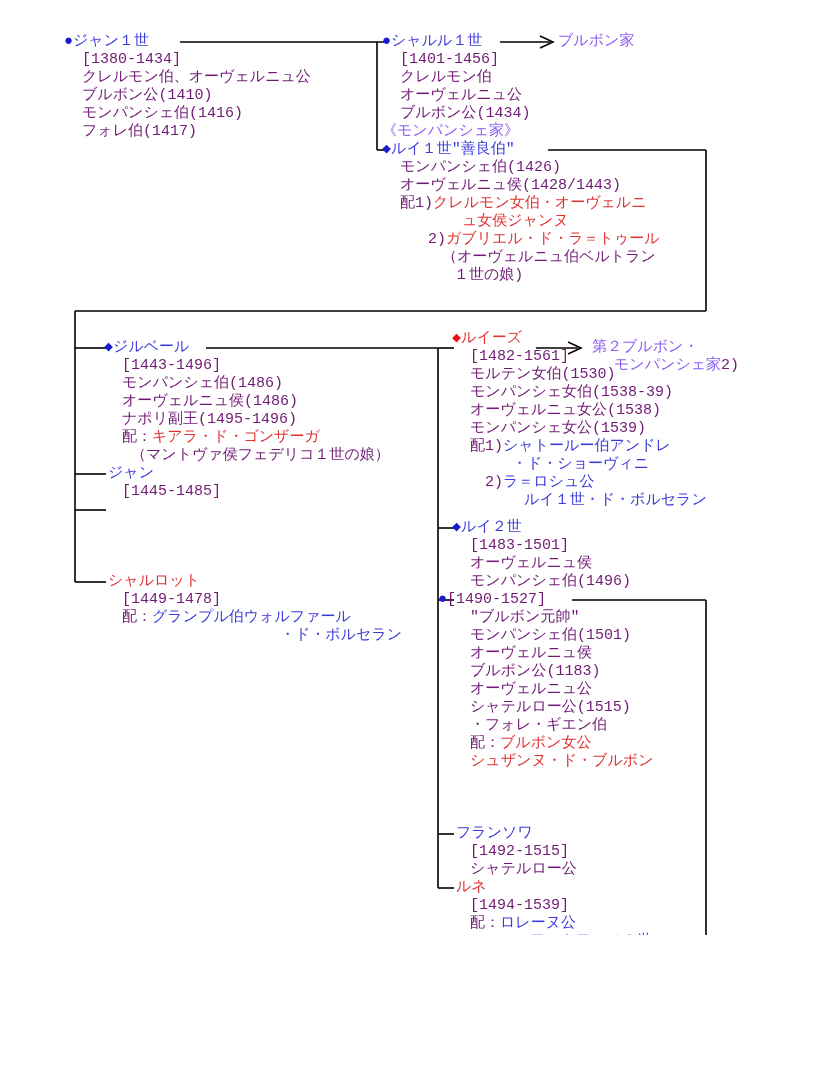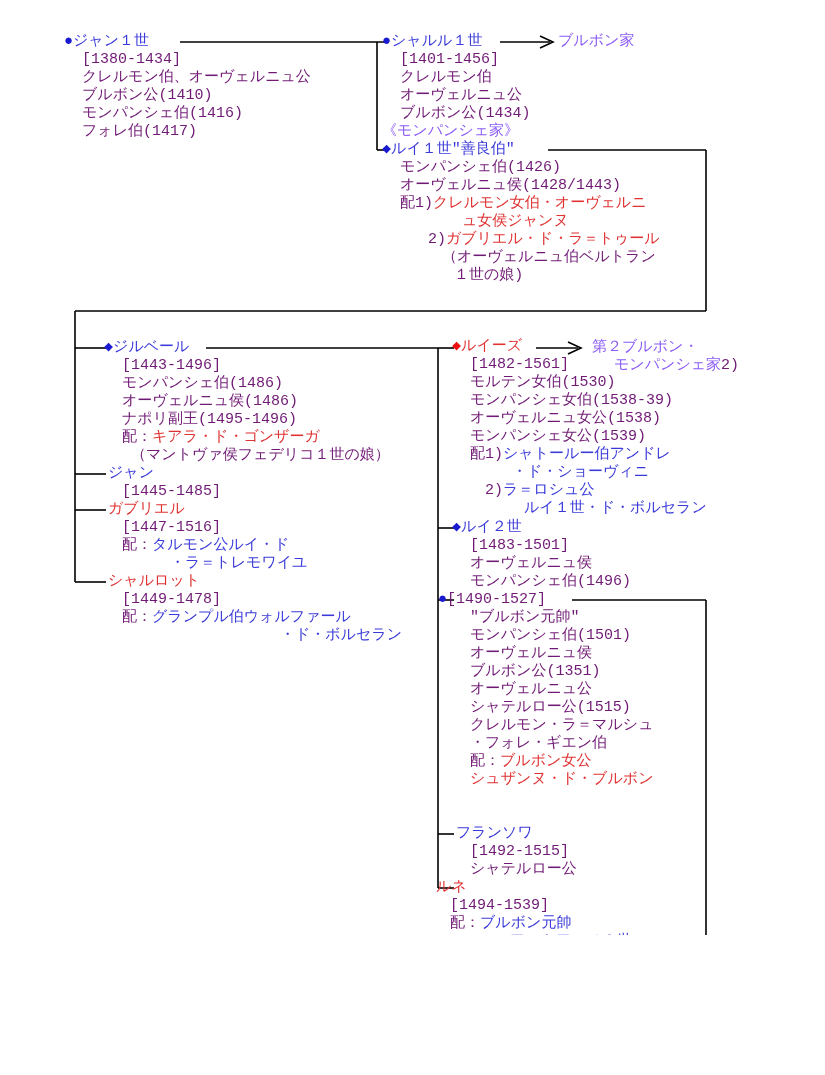--- a/index.html
+++ b/index.html
@@ -89,33 +89,27 @@
       <div class="row" style="padding-left: 18px;"><span class="c-black">モンパンシェ伯(1486)</span></div>
       <div class="row" style="padding-left: 18px;"><span class="c-black">オーヴェルニュ侯(1486)</span></div>
       <div class="row" style="padding-left: 18px;"><span class="c-black">ナポリ副王(1495-1496)</span></div>
       <div class="row" style="padding-left: 18px;"><span class="c-black">配：</span><span class="c-red">キアラ・ド・ゴンザーガ</span></div>
       <div class="row" style="padding-left: 27px;"><span class="c-black">（マントヴァ侯フェデリコ１世の娘）</span></div>
     </div>
   <div class="block" style="left:104px; top:465px;">
       <div class="row" style="padding-left: 4px;"><span class="c-blue">ジャン</span></div>
       <div class="row" style="padding-left: 18px;"><span class="c-black">[1445-1485]</span></div>
     </div>
-  <div class="block" style="left:104px; top:501px;">
-      <div class="row" style="padding-left: 4px;"><span class="c-red">ガブリエル</span></div>
-      <div class="row" style="padding-left: 18px;"><span class="c-black">[1447-1516]</span></div>
-      <div class="row" style="padding-left: 18px;"><span class="c-black">配：</span><span class="c-blue">タルモン公ルイ・ド</span></div>
-      <div class="row" style="padding-left: 66px;"><span class="c-blue">・ラ＝トレモワイユ</span></div>
-    </div>
   <div class="block" style="left:104px; top:573px;">
       <div class="row" style="padding-left: 4px;"><span class="c-red">シャルロット</span></div>
       <div class="row" style="padding-left: 18px;"><span class="c-black">[1449-1478]</span></div>
       <div class="row" style="padding-left: 18px;"><span class="c-black">配：</span><span class="c-blue">グランプル伯ウォルファール</span></div>
       <div class="row" style="padding-left: 176px;"><span class="c-blue">・ド・ボルセラン</span></div>
     </div>
-  <div class="block" style="left:452px; top:338px;">
+  <div class="block" style="left:452px; top:330px;">
       <div class="row"><span class="c-bullet_red">◆</span><span class="c-red">ルイーズ</span></div>
       <div class="row" style="padding-left: 18px;"><span class="c-black">[1482-1561]</span></div>
       <div class="row" style="padding-left: 18px;"><span class="c-black">モルテン女伯(1530)</span></div>
       <div class="row" style="padding-left: 18px;"><span class="c-black">モンパンシェ女伯(1538-39)</span></div>
       <div class="row" style="padding-left: 18px;"><span class="c-black">オーヴェルニュ女公(1538)</span></div>
       <div class="row" style="padding-left: 18px;"><span class="c-black">モンパンシェ女公(1539)</span></div>
       <div class="row" style="padding-left: 18px;"><span class="c-black">配1)</span><span class="c-blue">シャトールー伯アンドレ</span></div>
       <div class="row" style="padding-left: 60px;"><span class="c-blue">・ド・ショーヴィニ</span></div>
       <div class="row" style="padding-left: 33px;"><span class="c-black">2)</span><span class="c-blue">ラ＝ロシュ公</span></div>
       <div class="row" style="padding-left: 72px;"><span class="c-blue">ルイ１世・ド・ボルセラン</span></div>
@@ -128,37 +122,36 @@
       <div class="row"><span class="c-bullet_blue">◆</span><span class="c-blue">ルイ２世</span></div>
       <div class="row" style="padding-left: 18px;"><span class="c-black">[1483-1501]</span></div>
       <div class="row" style="padding-left: 18px;"><span class="c-black">オーヴェルニュ侯</span></div>
       <div class="row" style="padding-left: 18px;"><span class="c-black">モンパンシェ伯(1496)</span></div>
     </div>
   <div class="block" style="left:452px; top:591px;">
       <div class="row" style="margin-left: -14px;"><span class="c-bullet_blue">●</span><span class="c-black">[1490-1527]</span></div>
       <div class="row" style="padding-left: 18px;"><span class="c-black">"ブルボン元帥"</span></div>
       <div class="row" style="padding-left: 18px;"><span class="c-black">モンパンシェ伯(1501)</span></div>
       <div class="row" style="padding-left: 18px;"><span class="c-black">オーヴェルニュ侯</span></div>
-      <div class="row" style="padding-left: 18px;"><span class="c-black">ブルボン公(1351)</span></div>
+      <div class="row" style="padding-left: 18px;"><span class="c-black">ブルボン公(1183)</span></div>
       <div class="row" style="padding-left: 18px;"><span class="c-black">オーヴェルニュ公</span></div>
       <div class="row" style="padding-left: 18px;"><span class="c-black">シャテルロー公(1515)</span></div>
-      <div class="row" style="padding-left: 18px;"><span class="c-black">クレルモン・ラ＝マルシュ</span></div>
       <div class="row" style="padding-left: 18px;"><span class="c-black">・フォレ・ギエン伯</span></div>
       <div class="row" style="padding-left: 18px;"><span class="c-black">配：</span><span class="c-red">ブルボン女公</span></div>
       <div class="row" style="padding-left: 18px;"><span class="c-red">シュザンヌ・ド・ブルボン</span></div>
     </div>
   <div class="block" style="left:452px; top:825px;">
       <div class="row" style="padding-left: 4px;"><span class="c-blue">フランソワ</span></div>
       <div class="row" style="padding-left: 18px;"><span class="c-black">[1492-1515]</span></div>
       <div class="row" style="padding-left: 18px;"><span class="c-black">シャテルロー公</span></div>
     </div>
-  <div class="block" style="left:432px; top:879px;">
+  <div class="block" style="left:452px; top:879px;">
       <div class="row" style="padding-left: 4px;"><span class="c-red">ルネ</span></div>
       <div class="row" style="padding-left: 18px;"><span class="c-black">[1494-1539]</span></div>
-      <div class="row" style="padding-left: 18px;"><span class="c-black">配：</span><span class="c-blue">ブルボン元帥</span></div>
+      <div class="row" style="padding-left: 18px;"><span class="c-black">配：</span><span class="c-blue">ロレーヌ公</span></div>
       <div class="row" style="padding-left: 78px;"><span class="c-blue">アントワーヌ２世</span></div>
     </div>
   <div class="block" style="left:104px; top:978px;">
       <div class="row" style="padding-left: 4px;"><span class="c-blue">フランソワ</span></div>
       <div class="row" style="padding-left: 18px;"><span class="c-black">[1517-?]早世</span></div>
       <div class="row" style="padding-left: 18px;"><span class="c-black">クレルモン伯</span></div>
     </div>
 
 </div>
 

